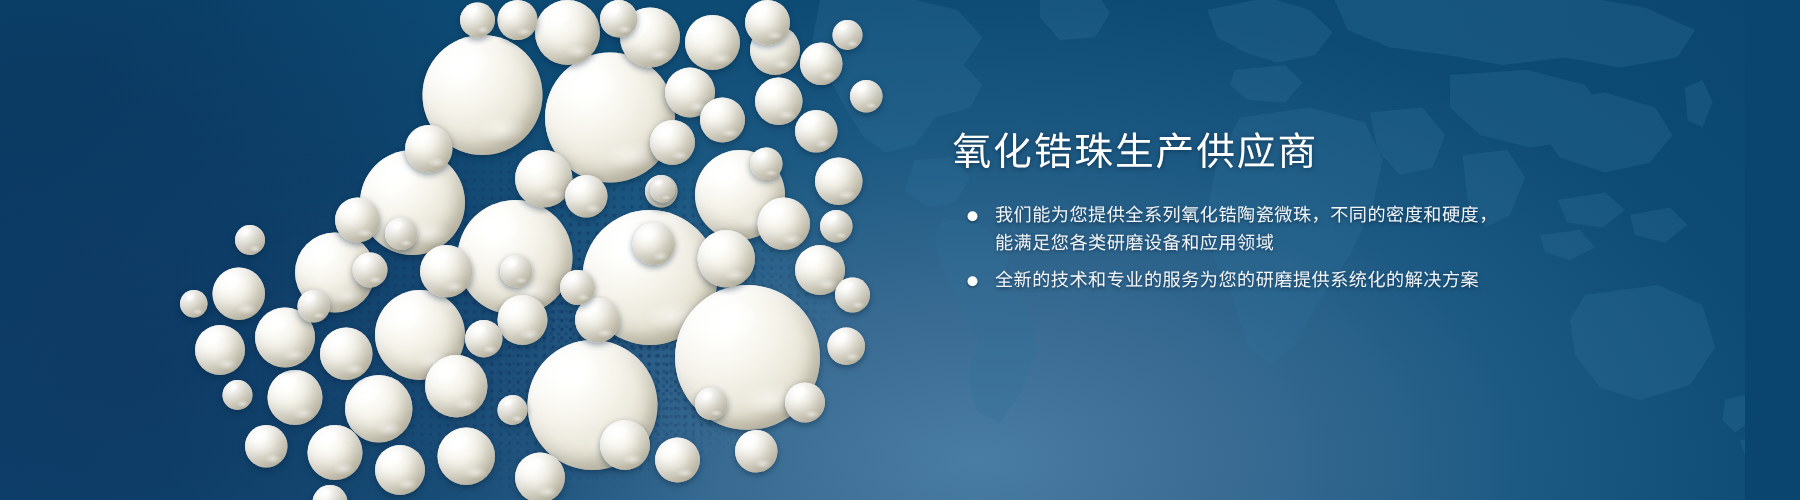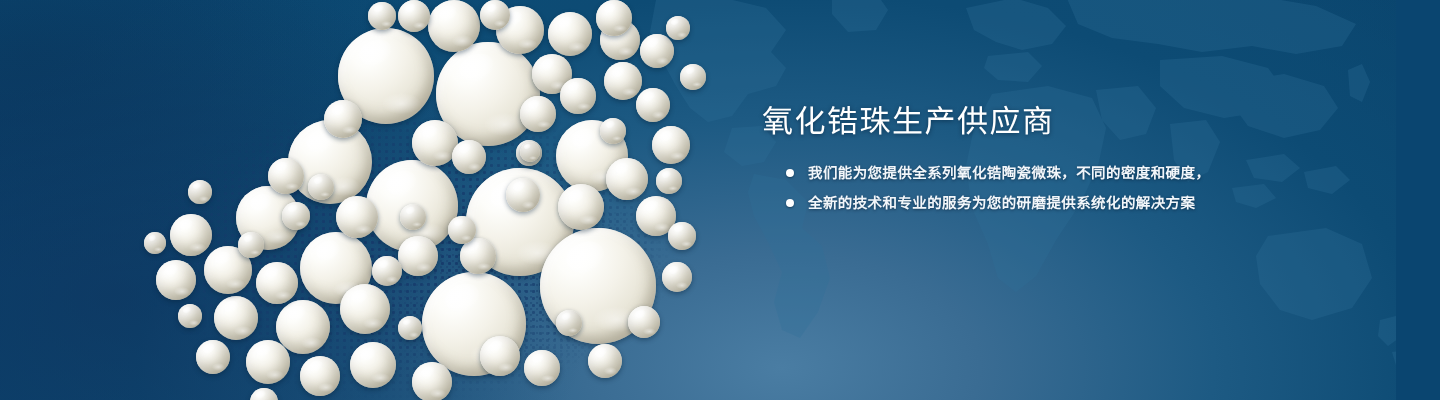--- a/index.html
+++ b/index.html
@@ -111,21 +111,21 @@
     color:#ffffff;
     font-size:31px;
     font-weight:400;
     letter-spacing:1.5px;
     line-height:1.15;
     text-shadow:0 1px 4px rgba(2,22,44,.55);
     white-space:nowrap;
   }
   .bullets{
     list-style:none;
-    margin:16px; padding:0;font-weight:bold;
+    margin:4px; padding:0;
   }
   .bullet{
     position:relative;
     padding-left:30px;
     margin-bottom:8px;
     color:#f2f6fa;
     font-size:14.5px;
     line-height:22px;
     letter-spacing:.4px;
     text-shadow:0 1px 3px rgba(2,22,44,.55);
@@ -267,20 +267,21 @@
   </div>
 
   <div class="copy">
     <h1 class="headline">氧化锆珠生产供应商</h1>
 
     <ul class="bullets">
 
       <li class="bullet">
         <span class="dot"></span>
         <span class="bullet-line">我们能为您提供全系列氧化锆陶瓷微珠，不同的密度和硬度，</span>
+        <span class="bullet-line">能满足您各类研磨设备和应用领域</span>
       </li>
 
       <li class="bullet">
         <span class="dot"></span>
         <span class="bullet-line">全新的技术和专业的服务为您的研磨提供系统化的解决方案</span>
       </li>
 
 
     </ul>
   </div>

